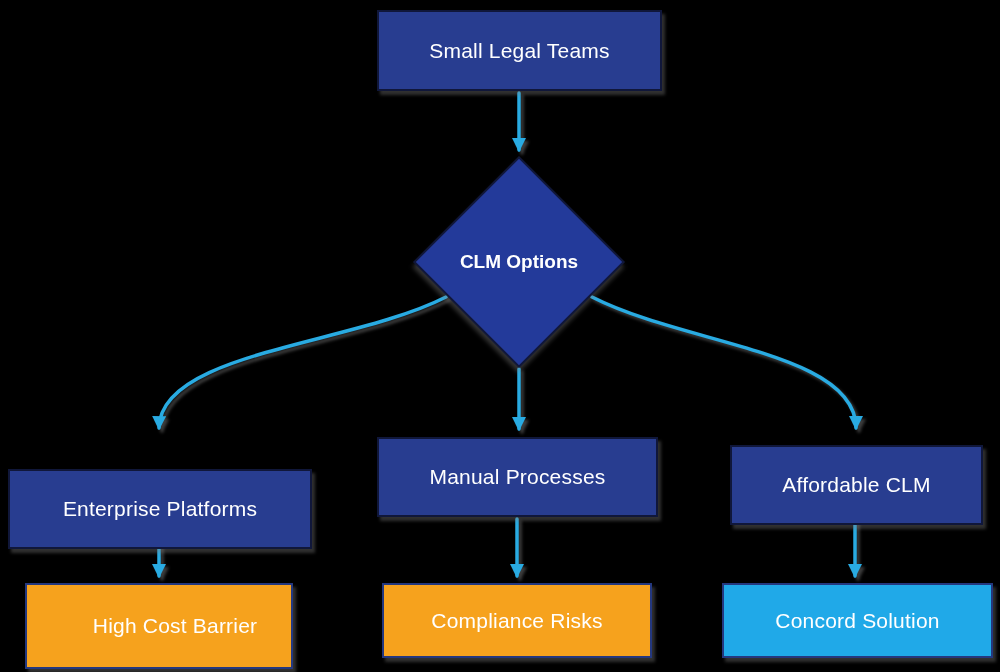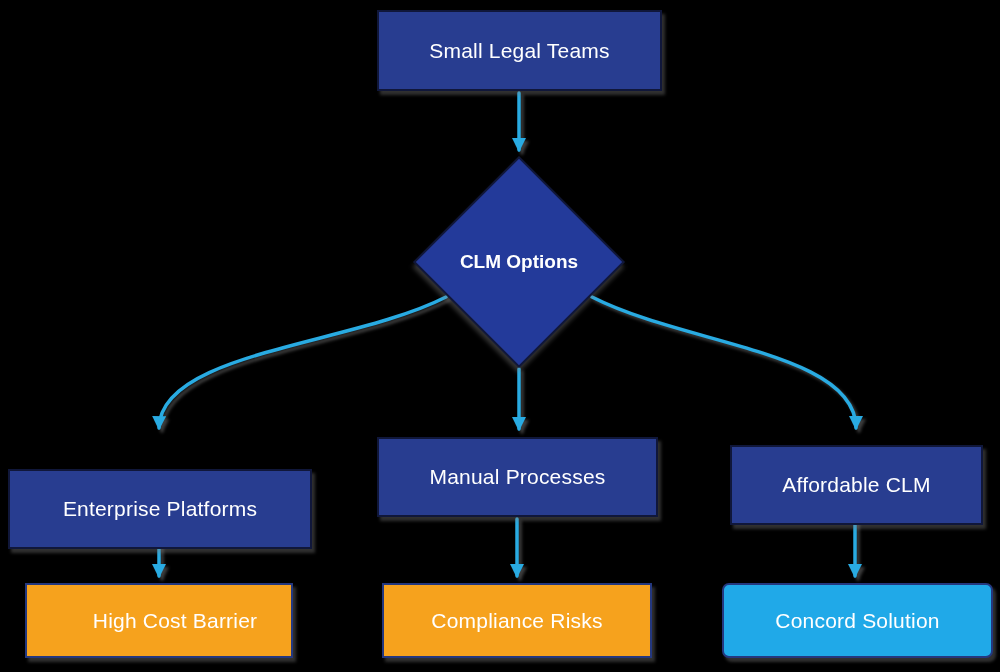--- a/index.html
+++ b/index.html
@@ -23,21 +23,21 @@
   .node{
     position:absolute;display:flex;align-items:center;justify-content:center;
     color:var(--text);font-size:21px;font-weight:500;letter-spacing:.2px;text-align:center;
   }
   .rect{
     background:var(--node-fill-navy);
     border:2px solid var(--node-border-dark);
     box-shadow:3px 4px 3px rgba(125,125,125,.38);
   }
   .rect.orange{background:var(--node-fill-orange);border-color:var(--node-border-accent);}
-  .rect.lblue{background:var(--node-fill-lightblue);border-color:var(--node-border-accent);border-radius:7px;}
+  .rect.lblue{background:var(--node-fill-lightblue);border-color:var(--node-border-accent);}
   .diamond-wrap{position:absolute;display:flex;align-items:center;justify-content:center;
     color:var(--text);font-size:19px;font-weight:700;text-align:left;}
   .diamond-shape{
     position:absolute;left:50%;top:50%;width:150px;height:150px;
     transform:translate(-50%,-50%) rotate(45deg);
     background:var(--diamond-fill);border:2px solid var(--node-border-dark);
     filter:drop-shadow(3px 4px 2px rgba(125,125,125,.38));
   }
   .diamond-label{position:relative;z-index:1;}
   svg.edges{position:absolute;left:0;top:0;width:1000px;height:672px;pointer-events:none;}
@@ -80,21 +80,21 @@
   </div>
 
   <div class="node rect" style="left:377px;top:437px;width:281px;height:80px;">
     <span>Manual Processes</span>
   </div>
 
   <div class="node rect" style="left:730px;top:445px;width:253px;height:80px;">
     <span>Affordable CLM</span>
   </div>
 
-  <div class="node rect orange" style="left:25px;top:583px;width:268px;height:75px;padding-left:32px;">
+  <div class="node rect orange" style="left:25px;top:583px;width:268px;height:86px;padding-left:32px;">
     <span>High Cost Barrier</span>
   </div>
 
   <div class="node rect orange" style="left:382px;top:583px;width:270px;height:75px;align-items:center;">
     <span>Compliance Risks</span>
   </div>
 
   <div class="node rect lblue" style="left:722px;top:583px;width:271px;height:75px;">
     <span>Concord Solution</span>
   </div>

